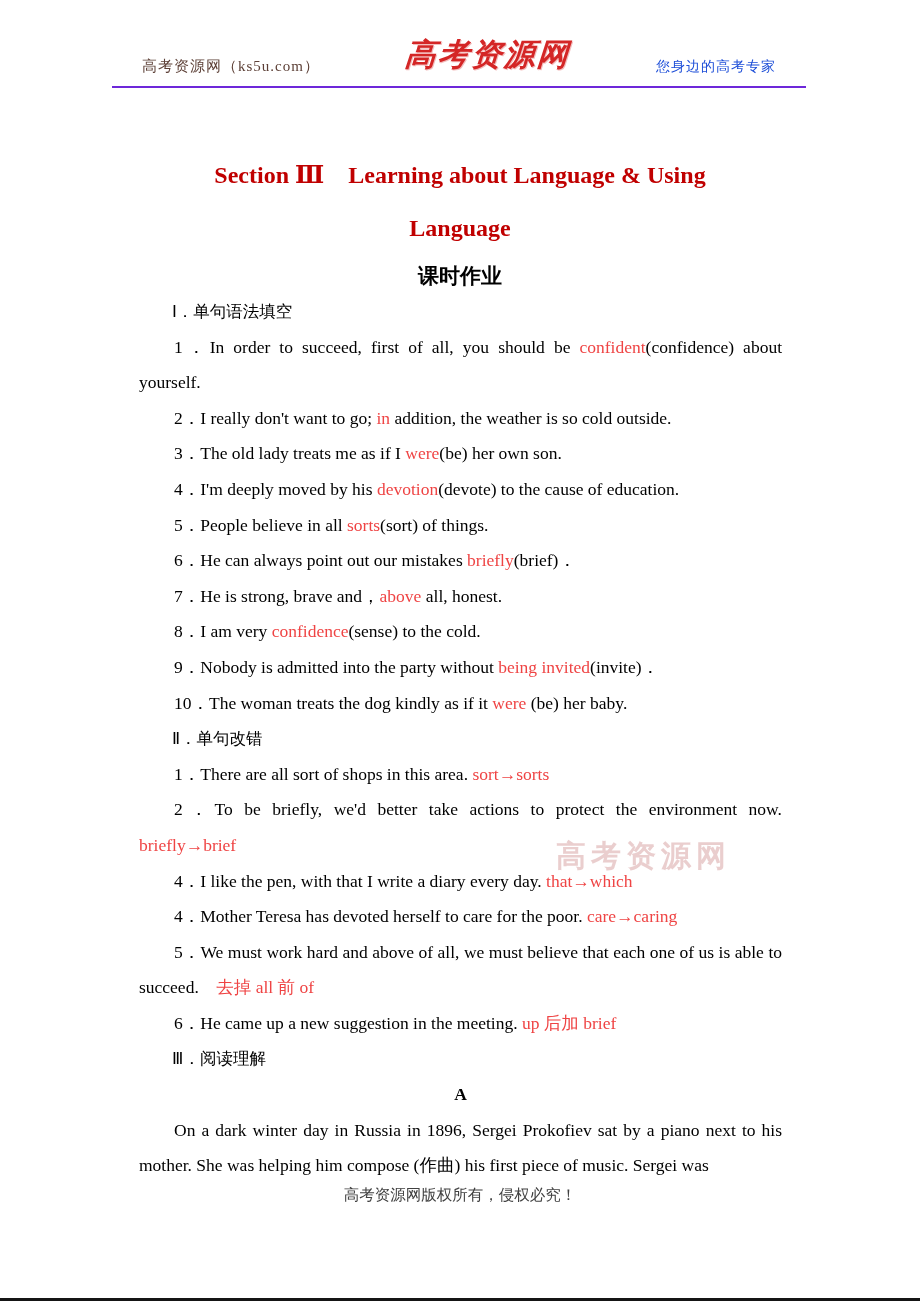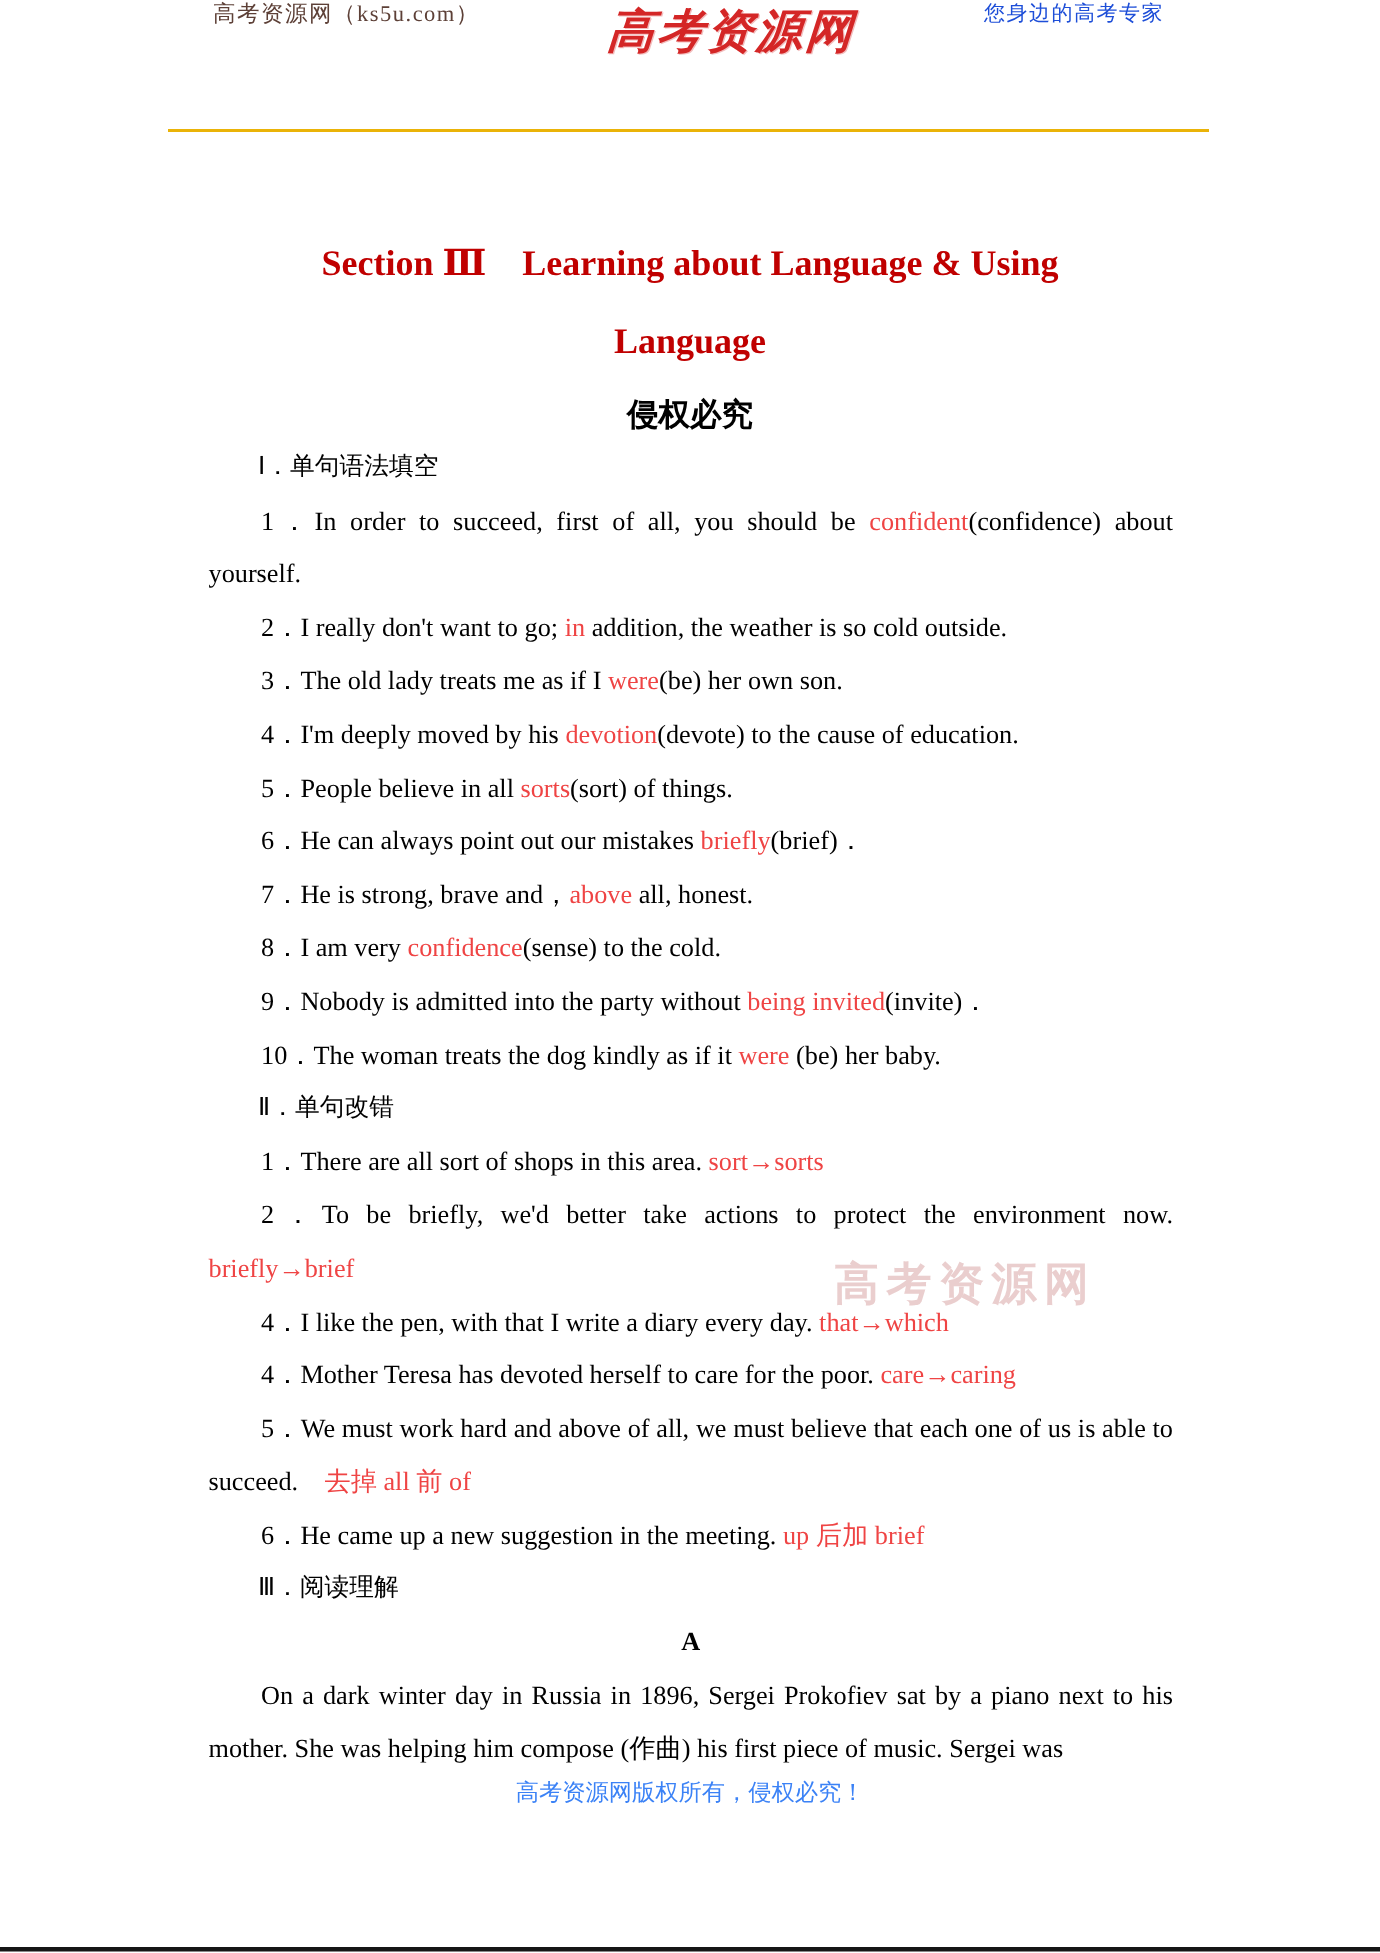--- a/index.html
+++ b/index.html
@@ -5,22 +5,22 @@
   * { margin:0; padding:0; box-sizing:border-box; }
   html,body { background:#ffffff; }
   .page {
     position:relative; width:920px; height:1302px; background:#fff;
     font-family:"Liberation Serif","DejaVu Serif",serif; color:#000; overflow:hidden;
   }
 
   
   .header {
     position:absolute; top:0; left:112px; width:694px; height:88px;
-    border-bottom:2px solid #eab308;
-    display:flex; align-items:flex-start; justify-content:space-between;
+    border-bottom:2px solid #6d28d9;
+    display:flex; align-items:flex-end; justify-content:space-between;
     padding:0 30px 10px 30px;
   }
   .site-name { font-size:15px; color:#5d4037; letter-spacing:1px; }
   .logo {
     font-size:31px; font-weight:bold; color:#d42626; font-style:italic;
     letter-spacing:2px; transform:skewX(-4deg);
     text-shadow:1px 1px 0 rgba(212,38,38,.3);
   }
   .tagline { font-size:14px; color:#1d4ed8; letter-spacing:1px; }
 
@@ -53,38 +53,38 @@
   .ans { color:#ef4444; text-underline-offset:3px; }
   .center-label { text-align:center; text-indent:0 !important; font-weight:bold; }
 
   
   .watermark {
     position:absolute; top:836px; left:556px; font-size:30px; font-weight:bold;
     color:rgba(214,158,158,.5); letter-spacing:5px; pointer-events:none;
   }
   .footer {
     position:absolute; top:1185px; left:0; width:100%; text-align:center;
-    font-size:15.5px; color:#3b82f6;
+    font-size:15.5px; color:#404040;
   }
   .bottom-border { position:absolute; left:0; bottom:1px; width:100%; height:3px; background:#151515; }
 </style>
 </head>
 <body>
 
 <div class="page">
 
   <div class="header">
     <span class="site-name">高考资源网（ks5u.com）</span>
     <span class="logo">高考资源网</span>
     <span class="tagline">您身边的高考专家</span>
   </div>
 
   <div class="sec-title sec1">Section Ⅲ　Learning about Language &amp; Using</div>
   <div class="sec-title sec2">Language</div>
-  <div class="homework">侵权必究</div>
+  <div class="homework">课时作业</div>
 
   <div class="content">
 
     <p class="heading">Ⅰ．单句语法填空</p>
 
     <p><span>1．In order to succeed, first of all, you should be </span><span class="ans">confident</span><span>(confidence) about yourself.</span></p>
     <p><span>2．I really don't want to go; </span><span class="ans">in</span><span> addition, the weather is so cold outside.</span></p>
     <p><span>3．The old lady treats me as if I </span><span class="ans">were</span><span>(be) her own son.</span></p>
     <p><span>4．I'm deeply moved by his </span><span class="ans">devotion</span><span>(devote) to the cause of education.</span></p>
     <p><span>5．People believe in all </span><span class="ans">sorts</span><span>(sort) of things.</span></p>

